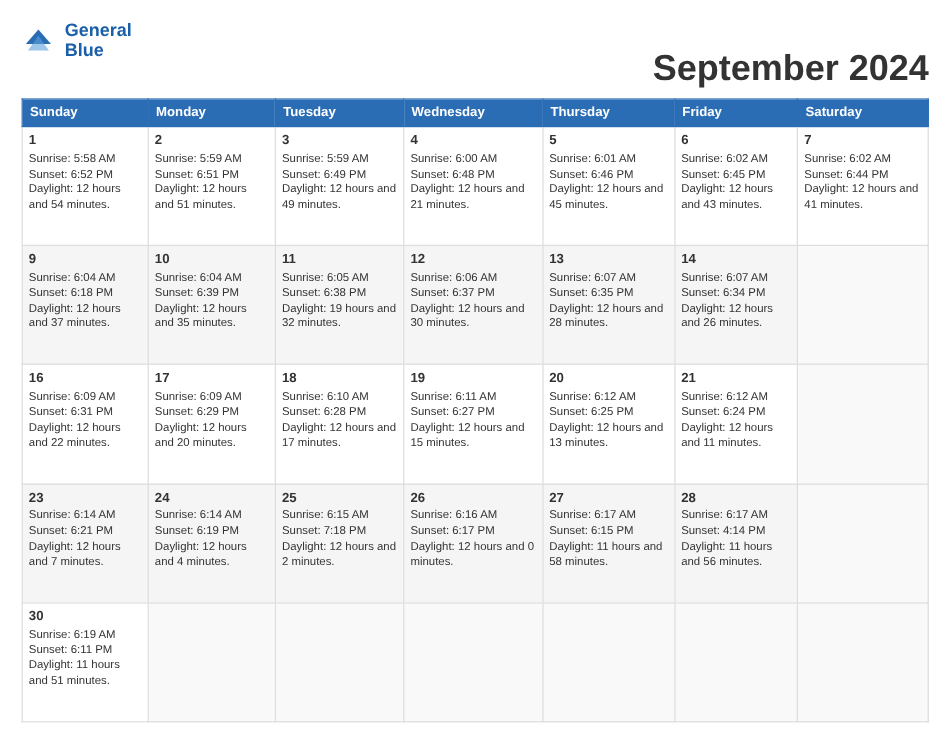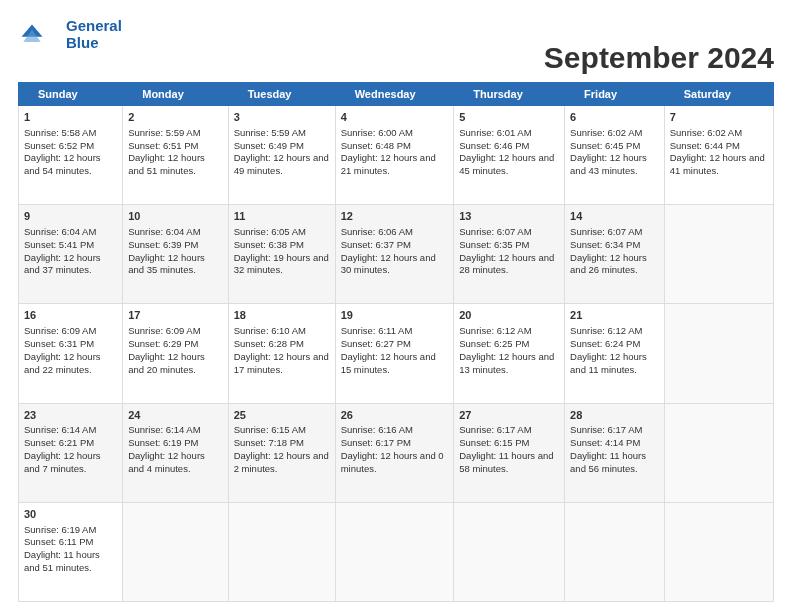--- a/index.html
+++ b/index.html
@@ -19,21 +19,21 @@
     }
     .header {
       display: flex;
       align-items: flex-start;
       justify-content: space-between;
       margin-bottom: 8px;
     }
     .logo {
       display: flex;
       align-items: center;
-      gap: 20px;
+      gap: 8px;
     }
     .logo-text {
       font-size: 15px;
       font-weight: bold;
       color: #333;
       line-height: 1.1;
     }
     .logo-text span {
       color: #1a5fa8;
     }
@@ -59,21 +59,21 @@
       width: 100%;
       border-collapse: collapse;
       font-size: 10px;
       flex: 1;
     }
     thead tr th {
       background-color: #2a6db5;
       color: #fff;
       font-weight: bold;
       font-size: 11px;
-      padding: 5px 19px;
+      padding: 5px 6px;
       text-align: left;
       border: 1px solid #2a6db5;
     }
     tbody tr {
       background: #fff;
     }
     tbody tr:nth-child(even) {
       background: #f5f5f5;
     }
     tbody tr td {
@@ -131,21 +131,21 @@
     <tr>
           <td><span class="day-num">1</span><span>Sunrise: 5:58 AM</span><br><span>Sunset: 6:52 PM</span><br><span>Daylight: 12 hours and 54 minutes.</span></td>
           <td><span class="day-num">2</span><span>Sunrise: 5:59 AM</span><br><span>Sunset: 6:51 PM</span><br><span>Daylight: 12 hours and 51 minutes.</span></td>
           <td><span class="day-num">3</span><span>Sunrise: 5:59 AM</span><br><span>Sunset: 6:49 PM</span><br><span>Daylight: 12 hours and 49 minutes.</span></td>
           <td><span class="day-num">4</span><span>Sunrise: 6:00 AM</span><br><span>Sunset: 6:48 PM</span><br><span>Daylight: 12 hours and 21 minutes.</span></td>
           <td><span class="day-num">5</span><span>Sunrise: 6:01 AM</span><br><span>Sunset: 6:46 PM</span><br><span>Daylight: 12 hours and 45 minutes.</span></td>
           <td><span class="day-num">6</span><span>Sunrise: 6:02 AM</span><br><span>Sunset: 6:45 PM</span><br><span>Daylight: 12 hours and 43 minutes.</span></td>
           <td><span class="day-num">7</span><span>Sunrise: 6:02 AM</span><br><span>Sunset: 6:44 PM</span><br><span>Daylight: 12 hours and 41 minutes.</span></td>
         </tr>
         <tr>
-          <td><span class="day-num">9</span><span>Sunrise: 6:04 AM</span><br><span>Sunset: 5:41 PM</span><br><span>Daylight: 12 hours and 37 minutes.</span></td>
+          <td><span class="day-num">9</span><span>Sunrise: 6:04 AM</span><br><span>Sunset: 6:18 PM</span><br><span>Daylight: 12 hours and 37 minutes.</span></td>
           <td><span class="day-num">10</span><span>Sunrise: 6:04 AM</span><br><span>Sunset: 6:39 PM</span><br><span>Daylight: 12 hours and 35 minutes.</span></td>
           <td><span class="day-num">11</span><span>Sunrise: 6:05 AM</span><br><span>Sunset: 6:38 PM</span><br><span>Daylight: 19 hours and 32 minutes.</span></td>
           <td><span class="day-num">12</span><span>Sunrise: 6:06 AM</span><br><span>Sunset: 6:37 PM</span><br><span>Daylight: 12 hours and 30 minutes.</span></td>
           <td><span class="day-num">13</span><span>Sunrise: 6:07 AM</span><br><span>Sunset: 6:35 PM</span><br><span>Daylight: 12 hours and 28 minutes.</span></td>
           <td><span class="day-num">14</span><span>Sunrise: 6:07 AM</span><br><span>Sunset: 6:34 PM</span><br><span>Daylight: 12 hours and 26 minutes.</span></td>
           <td class="cell-empty"></td>
         </tr>
         <tr>
           <td><span class="day-num">16</span><span>Sunrise: 6:09 AM</span><br><span>Sunset: 6:31 PM</span><br><span>Daylight: 12 hours and 22 minutes.</span></td>
           <td><span class="day-num">17</span><span>Sunrise: 6:09 AM</span><br><span>Sunset: 6:29 PM</span><br><span>Daylight: 12 hours and 20 minutes.</span></td>

